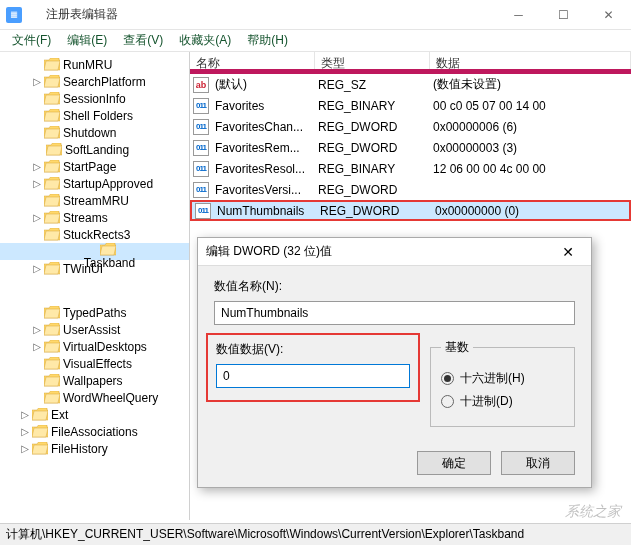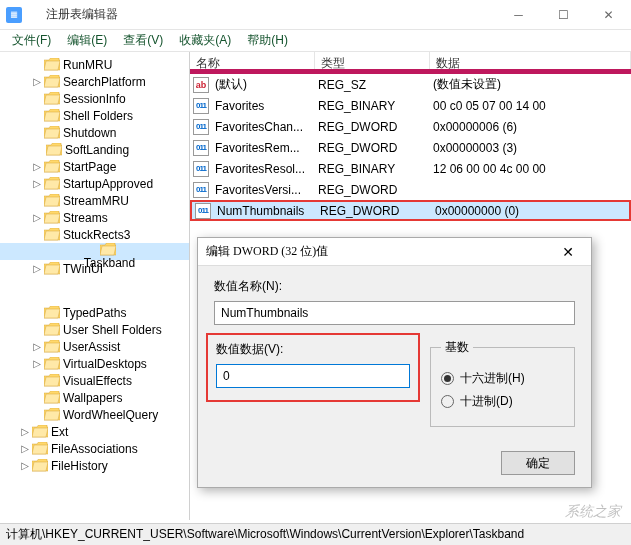--- a/index.html
+++ b/index.html
@@ -38,21 +38,21 @@
 .list-icon { width: 16px; height: 16px; margin: 16px 3px; display: flex; align-items: center; justify-content: center; font-size: 9px; font-weight: bold; border: 1px solid #999; background: #fff; }
 .list-icon.ab { color: #c23; }
 .list-icon.num { color: #06c; font-size: 8px; letter-spacing: -1px; }
 .list-cell { padding: 0 3px; overflow: hidden; text-overflow: ellipsis; white-space: nowrap; }
 
 .statusbar { position: absolute; bottom: 0; left: 0; right: 0; height: 22px; border-top: 1px solid #d0d0d0; padding: 3px 6px; background: #f0f0f0; display: flex; align-items: center; }
 
 
 .dialog { position: absolute; left: 197px; top: 237px; width: 395px; height: 251px; background: #f0f0f0; border: 1px solid #aaa; box-shadow: 3px 3px 10px rgba(0,0,0,.3); }
 .dialog-title { height: 28px; background: #fff; display: flex; align-items: center; padding: 0 8px; border-bottom: 1px solid #ddd; }
-.dialog-title span { flex: 1; font-family: Liberation Serif, serif; }
+.dialog-title span { flex: 1; }
 .dialog-close { width: 30px; height: 28px; display: flex; align-items: center; justify-content: center; cursor: pointer; font-size: 14px; }
 .dialog-body { padding: 12px 16px; }
 .dlg-label { margin-bottom: 6px; display: block; }
 .dlg-input { width: 100%; padding: 4px 6px; border: 1px solid #999; background: #fff; margin-bottom: 14px; }
 .dlg-row { display: flex; gap: 18px; align-items: flex-start; }
 .dlg-left { flex: 1; }
 .dlg-left.highlight { border: 2px solid #e53935; padding: 6px 8px 10px; margin: -6px -8px 0; }
 .dlg-left.highlight .dlg-input { margin-bottom: 2px; }
 .dlg-input.focus { border: 1px solid #0078d7; outline: none; background: #fff; }
 .dlg-input.focus::selection { background: #0078d7; color: #fff; }
@@ -224,30 +224,20 @@
           <span class="dots"></span>
           <span class="folder-icon">
             <svg width="16" height="13" viewBox="0 0 16 13">
               <path d="M0 2 L5 2 L6.5 0 L15 0 L15 2 L16 2 L16 12 L0 12 Z" fill="#ffd86b" stroke="#d4a43a" stroke-width="0.5"></path>
               <path d="M0 12 L2 3 L16 3 L14 12 Z" fill="#ffe9a8" stroke="#d4a43a" stroke-width="0.5"></path>
             </svg>
           </span>
           <span class="tree-label">TypedPaths</span>
         </div>
         <div class="tree-item" style="padding-left: 30px;">
-          <span class="dots"></span>
-          <span class="folder-icon">
-            <svg width="16" height="13" viewBox="0 0 16 13">
-              <path d="M0 2 L5 2 L6.5 0 L15 0 L15 2 L16 2 L16 12 L0 12 Z" fill="#ffd86b" stroke="#d4a43a" stroke-width="0.5"></path>
-              <path d="M0 12 L2 3 L16 3 L14 12 Z" fill="#ffe9a8" stroke="#d4a43a" stroke-width="0.5"></path>
-            </svg>
-          </span>
-          <span class="tree-label">User Shell Folders</span>
-        </div>
-        <div class="tree-item" style="padding-left: 30px;">
           <span class="tree-expander">▷</span>
           <span class="folder-icon">
             <svg width="16" height="13" viewBox="0 0 16 13">
               <path d="M0 2 L5 2 L6.5 0 L15 0 L15 2 L16 2 L16 12 L0 12 Z" fill="#ffd86b" stroke="#d4a43a" stroke-width="0.5"></path>
               <path d="M0 12 L2 3 L16 3 L14 12 Z" fill="#ffe9a8" stroke="#d4a43a" stroke-width="0.5"></path>
             </svg>
           </span>
           <span class="tree-label">UserAssist</span>
         </div>
         <div class="tree-item" style="padding-left: 30px;">
@@ -399,16 +389,17 @@
         </div>
         <div class="radio-row">
           <span class="radio"></span>
           <span>十进制(D)</span>
         </div>
       </fieldset>
     </div>
   </div>
   <div class="dialog-buttons">
     <button class="dlg-btn">确定</button>
+    <button class="dlg-btn">取消</button>
   </div>
 </div>
 
 <div class="watermark">系统之家</div>
 
 </body></html>

